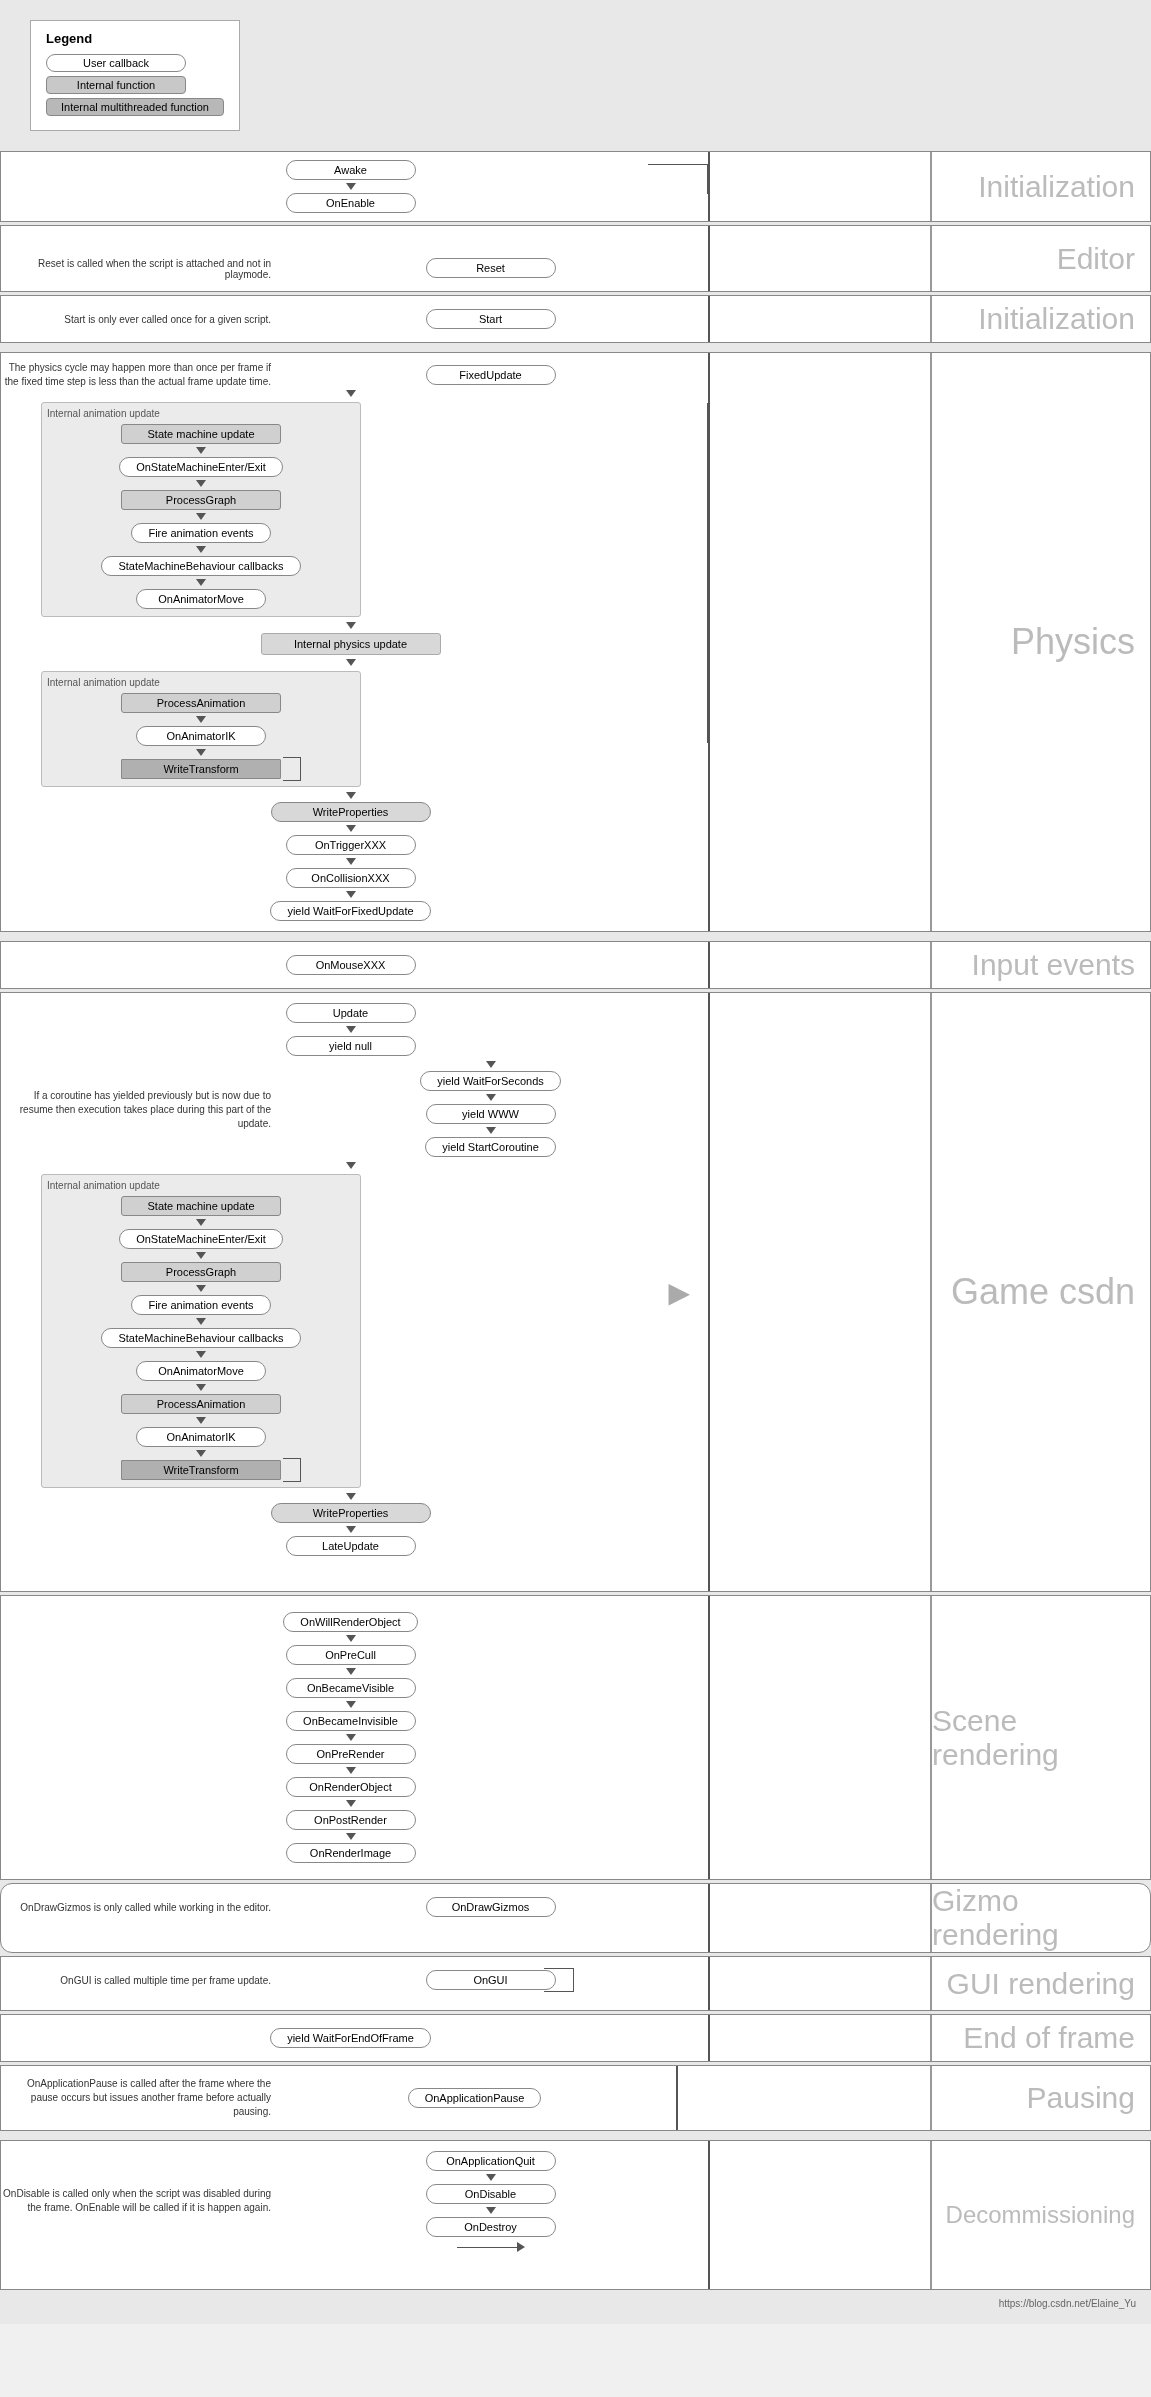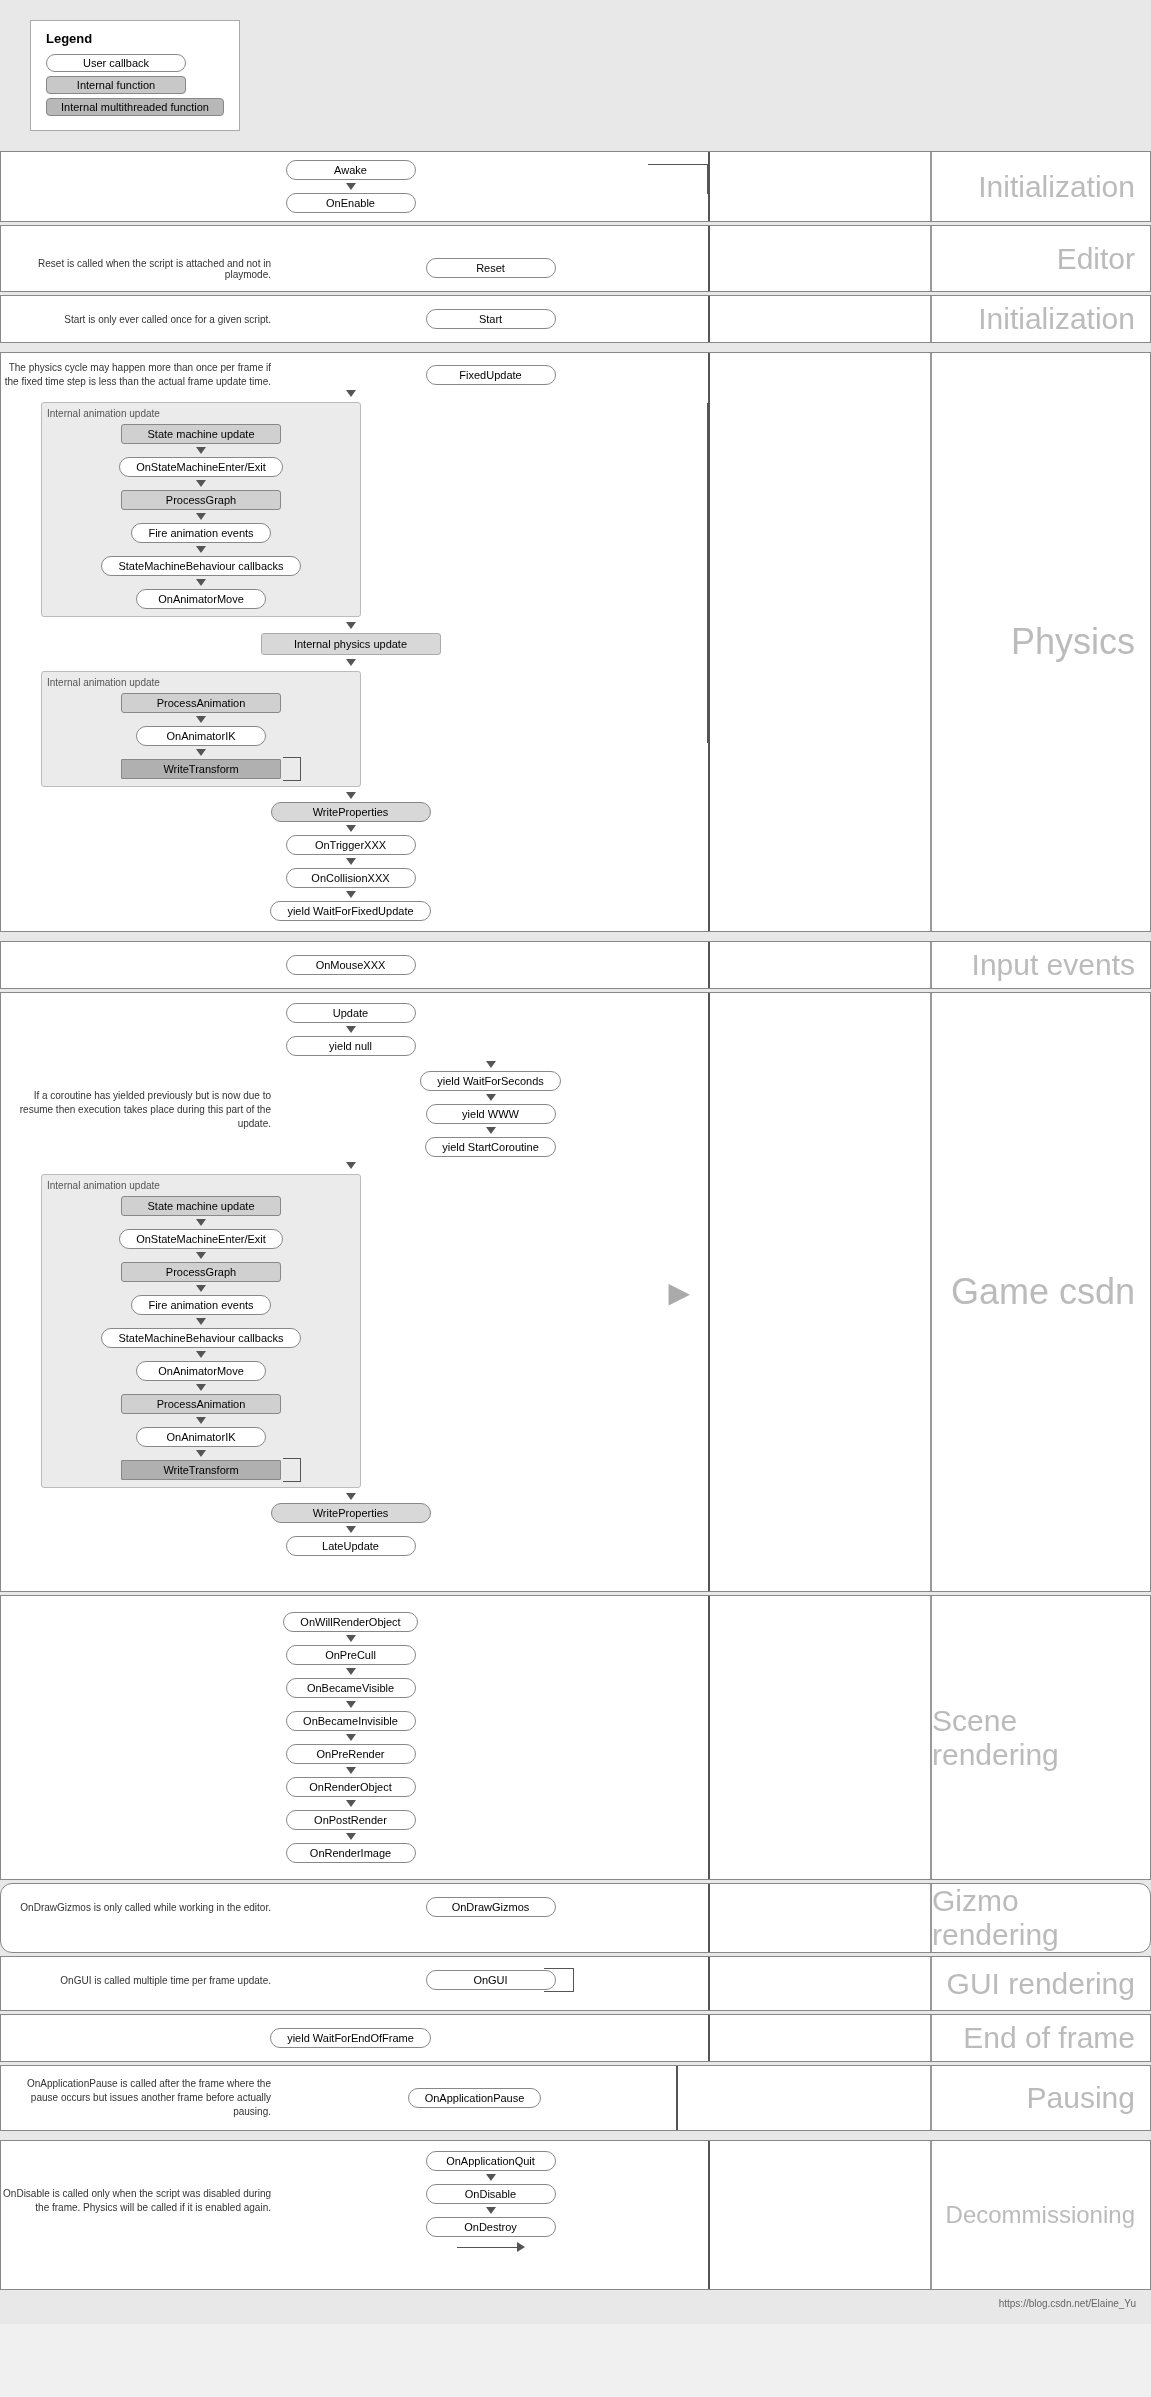--- a/index.html
+++ b/index.html
@@ -487,21 +487,21 @@
     </div>
   </div>
 
   <div style="height:6px;"></div>
 
   
   <div class="big-section" style="min-height:150px; align-items:stretch;">
     <div class="big-section-body" style="padding:8px 0;">
       <div style="position:absolute; right:220px; top:0; bottom:0; width:2px; background:#555;"></div>
       <div style="display:flex; align-items:center; width:100%;">
-        <div style="flex:0 0 280px; text-align:right; padding-right:10px; font-size:10px; color:#333; line-height:1.4;">OnDisable is called only when the script was disabled during the frame. Physics will be called if it is enabled again.</div>
+        <div style="flex:0 0 280px; text-align:right; padding-right:10px; font-size:10px; color:#333; line-height:1.4;">OnDisable is called only when the script was disabled during the frame. OnEnable will be called if it is happen again.</div>
         <div style="flex:1; display:flex; flex-direction:column; align-items:center; padding-right:230px;">
           <div class="node-pill">OnApplicationQuit</div>
           <div class="arrow-down"></div>
           <div class="node-pill">OnDisable</div>
           <div class="arrow-down"></div>
           <div class="node-pill">OnDestroy</div>
 
           <div style="display:flex; align-items:center; margin-top:3px;">
             <div style="width:60px; height:1px; background:#555;"></div>
             <div style="width:0; height:0; border-top:5px solid transparent; border-bottom:5px solid transparent; border-left:8px solid #555;"></div>

